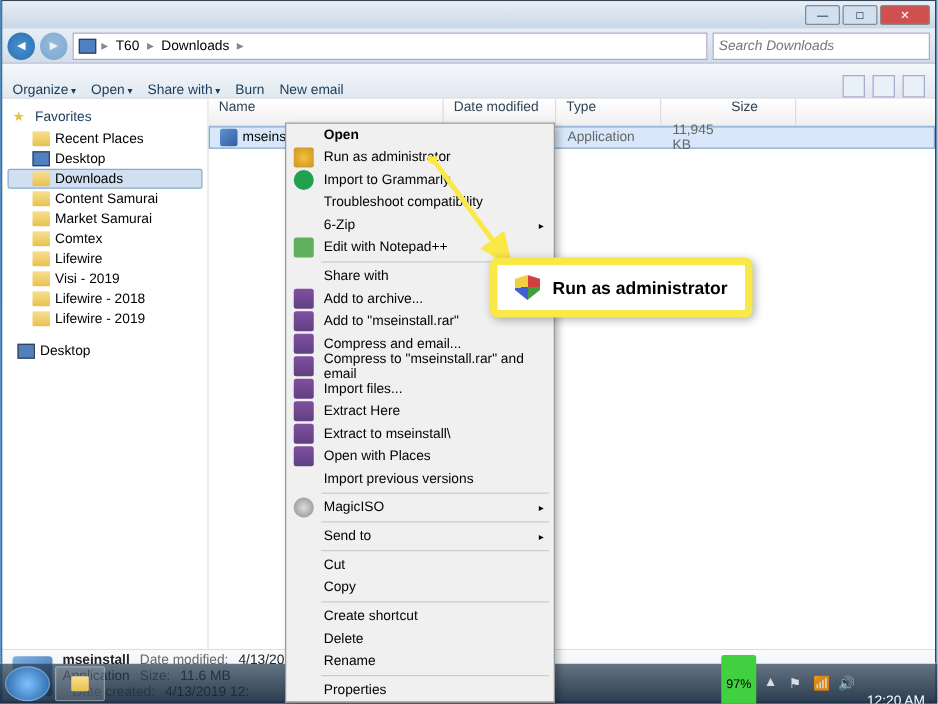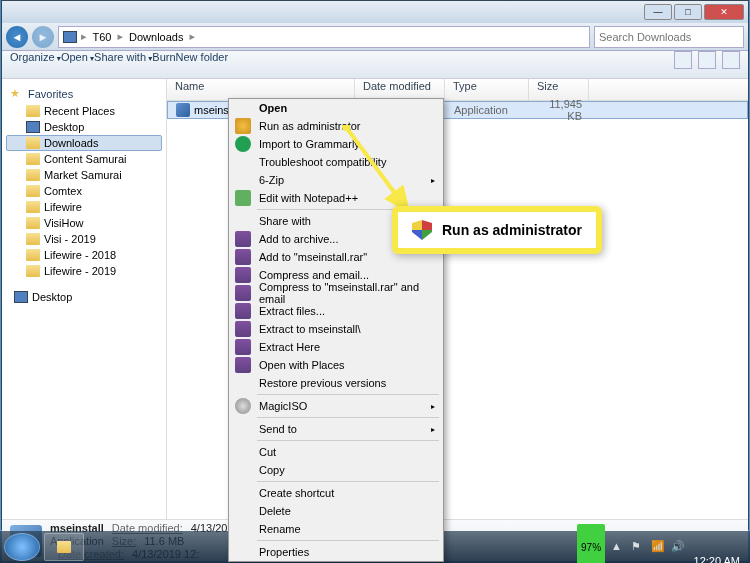--- a/index.html
+++ b/index.html
@@ -9,54 +9,54 @@
 .winbtn { width: 28px; height: 16px; border: 1px solid #888; border-radius: 2px; display: flex; align-items: center; justify-content: center; font-size: 9px; cursor: pointer; }
 .winbtn.min { background: #d0e0f0; }
 .winbtn.max { background: #d0e0f0; }
 .winbtn.close { background: #d05050; color: #fff; width: 40px; }
 .addrbar { height: 28px; background: linear-gradient(to bottom, #e8eef5, #d0dde8); display: flex; align-items: center; padding: 2px 4px; gap: 4px; border-bottom: 1px solid #aac; }
 .navbtn { width: 22px; height: 22px; background: radial-gradient(circle, #4a90d0, #2a70b0); border-radius: 50%; display: flex; align-items: center; justify-content: center; color: #fff; cursor: pointer; }
 .navbtn.fwd { opacity: 0.5; }
 .breadcrumb { flex: 1; height: 22px; background: #fff; border: 1px solid #aac; display: flex; align-items: center; padding: 0 4px; gap: 4px; }
 .bc-item { padding: 0 2px; }
 .bc-sep { color: #888; }
-.searchbox { width: 150px; height: 22px; background: #fff; border: 1px solid #aac; padding: 0 4px; color: #999; }
-.toolbar { height: 28px; background: linear-gradient(to bottom, #f5f8fb, #e0e8f0); display: flex; align-items: flex-start; padding: 0 8px; border-bottom: 1px solid #ccd; }
+.searchbox { width: 174px; height: 22px; background: #fff; border: 1px solid #aac; padding: 0 4px; color: #999; font-style: italic; }
+.toolbar { height: 28px; background: linear-gradient(to bottom, #f5f8fb, #e0e8f0); display: flex; align-items: flex-end; padding: 0 8px; gap: 12px; border-bottom: 1px solid #ccd; }
 .tb-item { cursor: pointer; color: #1a3a5a; }
 .tb-item.drop::after { content: " ▾"; font-size: 8px; }
 .tb-right { margin-left: auto; display: flex; gap: 6px; }
 .tb-icon { width: 18px; height: 18px; border: 1px solid #aac; background: #e8f0f8; cursor: pointer; }
 .content { display: flex; height: 440px; }
 .sidebar { width: 165px; background: #fff; border-right: 1px solid #ddd; padding: 6px 4px; overflow: hidden; }
 .sb-group { font-size: 11px; color: #1a3a5a; padding: 2px 4px; display: flex; align-items: center; gap: 4px; }
 .sb-item { padding: 2px 2px 2px 20px; display: flex; align-items: center; gap: 4px; cursor: pointer; }
 .sb-item.sel { background: #d0e0f0; border: 1px solid #88aad0; border-radius: 2px; padding: 1px 1px 1px 19px; }
 .folder-icon { width: 14px; height: 12px; background: linear-gradient(to bottom, #f8e090, #e8c050); border-radius: 1px; display: inline-block; }
 .star-icon { width: 14px; height: 14px; display: inline-block; color: #e8c050; }
 .monitor-icon { width: 14px; height: 12px; background: #5080c0; border: 1px solid #345; display: inline-block; }
 .filelist { flex: 1; background: #fff; }
 .fl-header { display: flex; height: 22px; border-bottom: 1px solid #ddd; background: linear-gradient(to bottom, #fff, #f0f0f0); }
 .fl-col { padding: 1px 8px; border-right: 1px solid #ddd; color: #345; }
 .fl-col.name { width: 188px; }
 .fl-col.date { width: 90px; }
 .fl-col.type { width: 84px; }
-.fl-col.size { width: 60px; }
+.fl-col.size { width: 60px; margin-left: 48px; }
 .fl-row { display: flex; height: 18px; align-items: center; }
 .fl-row.sel { background: #d8e8fa; border: 1px solid #88aad0; }
 .fl-cell { padding: 2px 8px; }
 .fl-cell.name { width: 188px; display: flex; align-items: center; gap: 4px; }
 .fl-cell.date { width: 90px; color: #666; }
 .fl-cell.type { width: 84px; color: #666; }
-.fl-cell.size { width: 60px; text-align: right; color: #666; }
+.fl-cell.size { width: 60px; color: #666; }
 .app-icon { width: 14px; height: 14px; background: linear-gradient(135deg, #6090d0, #3060a0); border-radius: 2px; display: inline-block; }
 .details { height: 42px; border-top: 1px solid #ddd; background: linear-gradient(to bottom, #f8fafc, #e8eef5); display: flex; align-items: center; padding: 4px 8px; gap: 8px; }
 .det-icon { width: 32px; height: 32px; background: linear-gradient(135deg, #80b0e0, #4070b0); border-radius: 3px; }
 .det-text { display: flex; flex-direction: column; gap: 1px; }
 .det-line { display: flex; gap: 8px; }
-.det-label { color: #666; text-decoration: underline; }
+.det-label { color: #666; }
 .det-val { color: #222; }
 .ctxmenu { position: absolute; left: 228px; top: 98px; width: 216px; background: #f0f0f0; border: 1px solid #999; box-shadow: 3px 3px 6px rgba(0,0,0,0.3); z-index: 10; }
 .ctx-item { padding: 3px 8px 3px 30px; display: flex; align-items: center; position: relative; cursor: pointer; height: 18px; }
 .ctx-item.bold { font-weight: bold; }
 .ctx-item.fly::after { content: "▸"; position: absolute; right: 8px; font-size: 8px; }
 .ctx-sep { height: 1px; background: #ccc; margin: 2px 4px 2px 28px; }
 .ctx-icon { position: absolute; left: 6px; width: 16px; height: 16px; }
 .ctx-icon.shield { background: radial-gradient(circle, #f0c040, #d09020); border-radius: 2px; }
 .ctx-icon.gram { background: #20a050; border-radius: 50%; }
 .ctx-icon.np { background: #60b060; border-radius: 2px; }
@@ -97,21 +97,21 @@
       <span class="bc-sep">▸</span>
     </div>
     <input class="searchbox" placeholder="Search Downloads" style="">
   </div>
 
   <div class="toolbar">
     <span class="tb-item drop">Organize</span>
     <span class="tb-item drop">Open</span>
     <span class="tb-item drop">Share with</span>
     <span class="tb-item">Burn</span>
-    <span class="tb-item">New folder</span>
+    <span class="tb-item">New email</span>
     <div class="tb-right">
       <div class="tb-icon"></div>
       <div class="tb-icon"></div>
       <div class="tb-icon"></div>
     </div>
   </div>
 
   <div class="content">
     <div class="sidebar">
       <div class="sb-group">
@@ -138,24 +138,20 @@
           <span class="folder-icon"></span>
           <span>Market Samurai</span>
         </div>
       <div class="sb-item">
           <span class="folder-icon"></span>
           <span>Comtex</span>
         </div>
       <div class="sb-item">
           <span class="folder-icon"></span>
           <span>Lifewire</span>
-        </div>
-      <div class="sb-item">
-          <span class="folder-icon"></span>
-          <span>VisiHow</span>
         </div>
       <div class="sb-item">
           <span class="folder-icon"></span>
           <span>Visi - 2019</span>
         </div>
       <div class="sb-item">
           <span class="folder-icon"></span>
           <span>Lifewire - 2018</span>
         </div>
       <div class="sb-item">
@@ -247,36 +243,36 @@
   <div class="ctx-item">
       <span class="ctx-icon rar"></span>
       <span>Compress and email...</span>
     </div>
   <div class="ctx-item">
       <span class="ctx-icon rar"></span>
       <span>Compress to "mseinstall.rar" and email</span>
     </div>
   <div class="ctx-item">
       <span class="ctx-icon rar"></span>
-      <span>Extract files...</span>
+      <span>Import files...</span>
+    </div>
+  <div class="ctx-item">
+      <span class="ctx-icon rar"></span>
+      <span>Extract Here</span>
     </div>
   <div class="ctx-item">
       <span class="ctx-icon rar"></span>
       <span>Extract to mseinstall\</span>
     </div>
   <div class="ctx-item">
       <span class="ctx-icon rar"></span>
-      <span>Extract Here</span>
-    </div>
-  <div class="ctx-item">
-      <span class="ctx-icon rar"></span>
       <span>Open with Places</span>
     </div>
   <div class="ctx-item">
-      <span>Restore previous versions</span>
+      <span>Import previous versions</span>
     </div>
   <div class="ctx-sep"></div>
   <div class="ctx-item fly">
       <span class="ctx-icon disc"></span>
       <span>MagicISO</span>
     </div>
   <div class="ctx-sep"></div>
   <div class="ctx-item fly">
       <span>Send to</span>
     </div>

